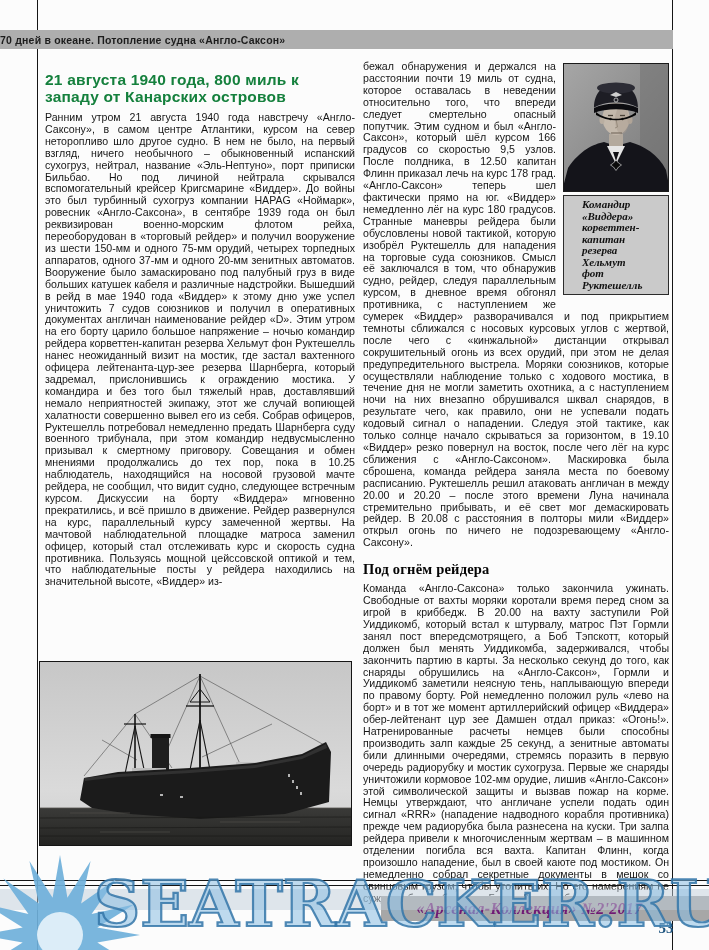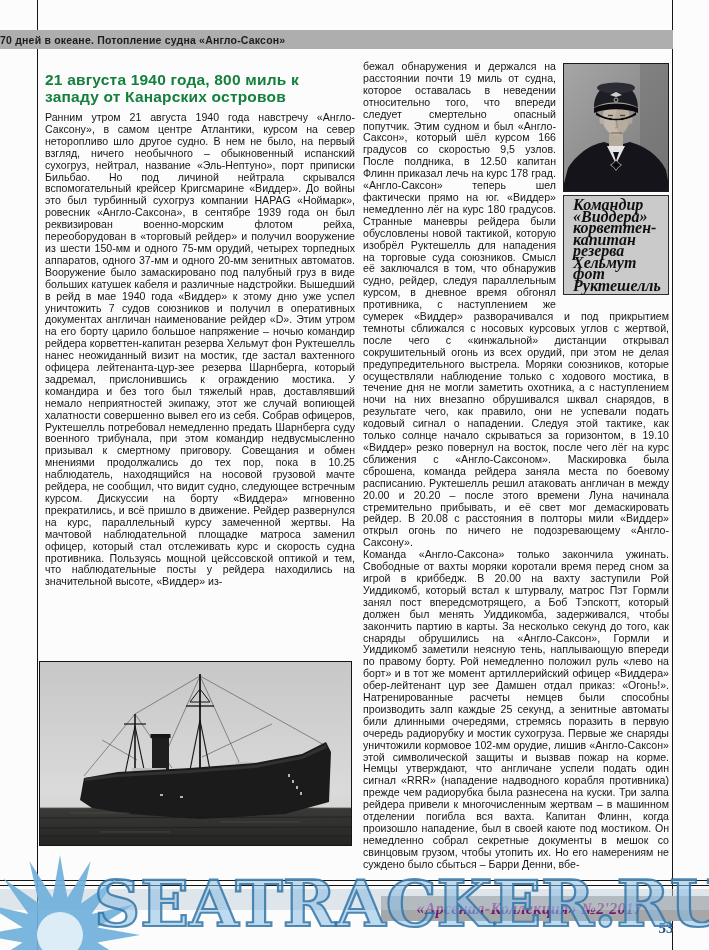--- a/index.html
+++ b/index.html
@@ -35,21 +35,21 @@
     font-family:"Liberation Serif",serif;font-size:14.5px;line-height:16px;
     font-weight:bold;color:#050505;margin:12px 0 6px 0;letter-spacing:.2px;
   }
   
   .portrait-figure{float:right;width:106px;margin:2px 0 5px 7px;}
   .portrait-photo{display:block;width:104px;height:127px;border:1px solid #1a1a1a;background:#8a8a8a;}
   .caption-box{
     background:#cacaca;border:1px solid #2b2b2b;color:#101010;
     font-family:"Liberation Serif",serif;font-style:italic;font-weight:bold;
   }
-  .portrait-caption{margin-top:3px;padding:3px 9px;font-size:16px;line-height:11.5px;}
+  .portrait-caption{margin-top:3px;padding:3px 18px;font-size:11px;line-height:11.5px;}
   
   .ship-figure{position:absolute;left:39px;top:661px;width:313px;}
   .ship-photo{display:block;width:311px;height:183px;border:1px solid #151515;background:#cfcfcf;}
   .ship-caption{padding:3px 8px;font-size:11.5px;line-height:13px;}
   
   .footer-bar{
     position:absolute;left:381px;top:896px;width:328px;height:25px;background:#a7a7a7;
     display:flex;align-items:center;justify-content:center;gap:16px;
     font-family:"Liberation Serif",serif;font-weight:bold;
   }
@@ -119,20 +119,21 @@
         <path d="M30,44 C42,37 62,37 74,44" fill="none" stroke="#d8d8d8" stroke-width="0.7" opacity="0.8"></path>
         <path d="M30,44 C42,38 62,38 74,44 L74,49 C62,44 42,44 30,49 Z" fill="#0c0c10"></path>
         <path d="M32,48 C42,57 62,57 72,48 L72,51 C60,58 44,58 32,51 Z" fill="#050505"></path>
         <path d="M46,31 L52,28 L58,31 L52,33 Z" fill="#cfcfcf"></path>
         <circle cx="52" cy="36" r="2" fill="none" stroke="#cfcfcf" stroke-width="0.8"></circle>
       </svg>
       <figcaption class="caption-box portrait-caption">Командир «Виддера» корветтен-капитан резерва Хельмут фот Руктешелль</figcaption>
     </figure>
 
     <p class="body-text">бежал обнаружения и держался на расстоянии почти 19 миль от судна, которое оставалась в неведении относительно того, что впереди следует смертельно опасный попутчик. Этим судном и был «Англо-Саксон», который шёл курсом 166 градусов со скоростью 9,5 узлов. После полдника, в 12.50 капитан Флинн приказал лечь на курс 178 град. «Англо-Саксон» теперь шел фактически прямо на юг. «Виддер» немедленно лёг на курс 180 градусов. Странные маневры рейдера были обусловлены новой тактикой, которую изобрёл Руктешелль для нападения на торговые суда союзников. Смысл её заключался в том, что обнаружив судно, рейдер, следуя параллельным курсом, в дневное время обгонял противника, с наступлением же сумерек «Виддер» разворачивался и под прикрытием темноты сближался с носовых курсовых углов с жертвой, после чего с «кинжальной» дистанции открывал сокрушительный огонь из всех орудий, при этом не делая предупредительного выстрела. Моряки союзников, которые осуществляли наблюдение только с ходового мостика, в течение дня не могли заметить охотника, а с наступлением ночи на них внезапно обрушивался шквал снарядов, в результате чего, как правило, они не успевали подать кодовый сигнал о нападении. Следуя этой тактике, как только солнце начало скрываться за горизонтом, в 19.10 «Виддер» резко повернул на восток, после чего лёг на курс сближения с «Англо-Саксоном». Маскировка была сброшена, команда рейдера заняла места по боевому расписанию. Руктешелль решил атаковать англичан в между 20.00 и 20.20 – после этого времени Луна начинала стремительно прибывать, и её свет мог демаскировать рейдер. В 20.08 с расстояния в полторы мили «Виддер» открыл огонь по ничего не подозревающему «Англо-Саксону».</p>
+    <h3 class="sub-heading">Под огнём рейдера</h3>
     <p class="body-text">Команда «Англо-Саксона» только закончила ужинать. Свободные от вахты моряки коротали время перед сном за игрой в криббедж. В 20.00 на вахту заступили Рой Уиддикомб, который встал к штурвалу, матрос Пэт Гормли занял пост впередсмотрящего, а Боб Тэпскотт, который должен был менять Уиддикомба, задерживался, чтобы закончить партию в карты. За несколько секунд до того, как снаряды обрушились на «Англо-Саксон», Гормли и Уиддикомб заметили неясную тень, наплывающую впереди по правому борту. Рой немедленно положил руль «лево на борт» и в тот же момент артиллерийский офицер «Виддера» обер-лейтенант цур зее Дамшен отдал приказ: «Огонь!». Натренированные расчеты немцев были способны производить залп каждые 25 секунд, а зенитные автоматы били длинными очередями, стремясь поразить в первую очередь радиорубку и мостик сухогруза. Первые же снаряды уничтожили кормовое 102-мм орудие, лишив «Англо-Саксон» этой символической защиты и вызвав пожар на корме. Немцы утверждают, что англичане успели подать один сигнал «RRR» (нападение надводного корабля противника) прежде чем радиорубка была разнесена на куски. Три залпа рейдера привели к многочисленным жертвам – в машинном отделении погибла вся вахта. Капитан Флинн, когда произошло нападение, был в своей каюте под мостиком. Он немедленно собрал секретные документы в мешок со свинцовым грузом, чтобы утопить их. Но его намерениям не суждено было сбыться – Барри Денни, вбе-</p>
   </div>
 
   <figure class="ship-figure" style="margin:0;">
     <svg class="ship-photo" viewBox="0 0 311 183">
       <defs>
         <linearGradient id="sky" x1="0" y1="0" x2="0" y2="1">
           <stop offset="0" stop-color="#c7c7c7"></stop>
             <stop offset="0.7" stop-color="#dadada"></stop>
             <stop offset="1" stop-color="#cfcfcf"></stop>

